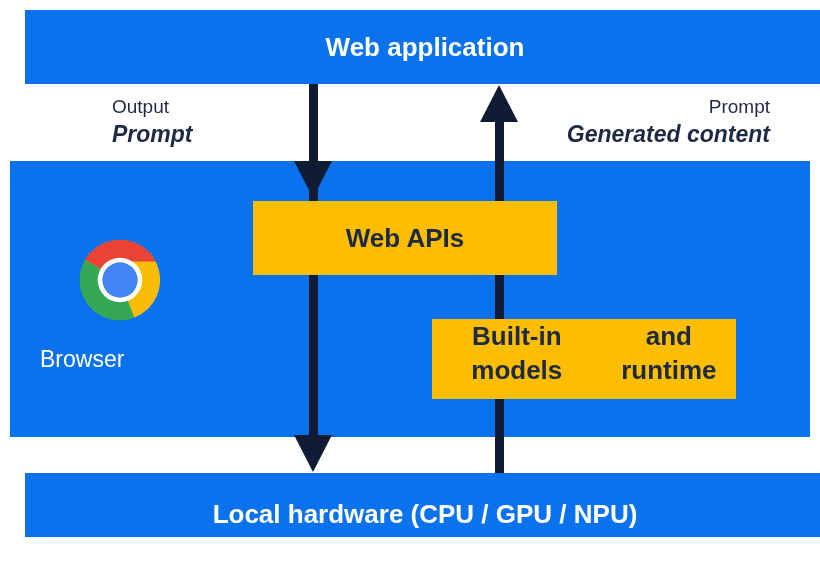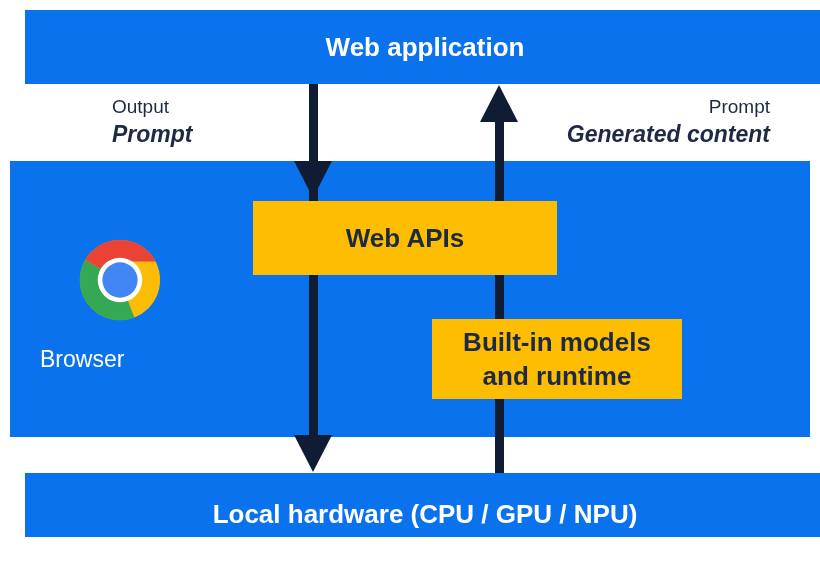--- a/index.html
+++ b/index.html
@@ -44,22 +44,22 @@
   .arrow-head.down{border-top:37px solid var(--arrow);}
   .arrow-head.up{border-bottom:37px solid var(--arrow);}
   .head-mid-down{left:294px;top:161px;}
   .head-bottom-down{left:294px;top:435px;}
   .head-top-up{left:480px;top:85px;}
   .ybox{
     position:absolute;background:var(--yellow);color:var(--dark-navy);
     font-weight:bold;font-size:26px;text-align:center;z-index:3;
   }
   .ybox.web-apis{left:253px;top:201px;width:304px;height:74px;line-height:74px;text-align:center;}
-  .ybox.builtin{left:432px;top:319px;width:250px;height:80px;line-height:34px;
-    display:flex;flex-direction:column;justify-content:center;}
+  .ybox.builtin{left:432px;top:319px;width:304px;height:80px;line-height:34px;
+    display:flex;justify-content:center;}
   .chrome-logo{position:absolute;left:78px;top:238px;width:84px;height:84px;z-index:2;}
   .browser-label{
     position:absolute;left:40px;top:346px;width:160px;text-align:left;
     color:var(--white);font-size:23px;font-weight:normal;z-index:2;
   }
 </style>
 </head>
 <body>
 
 <div class="stage">

